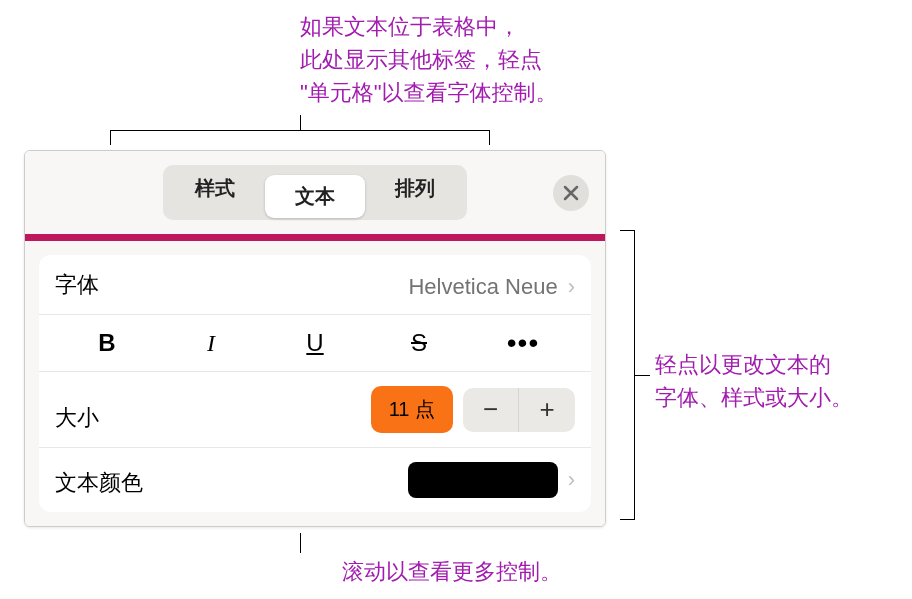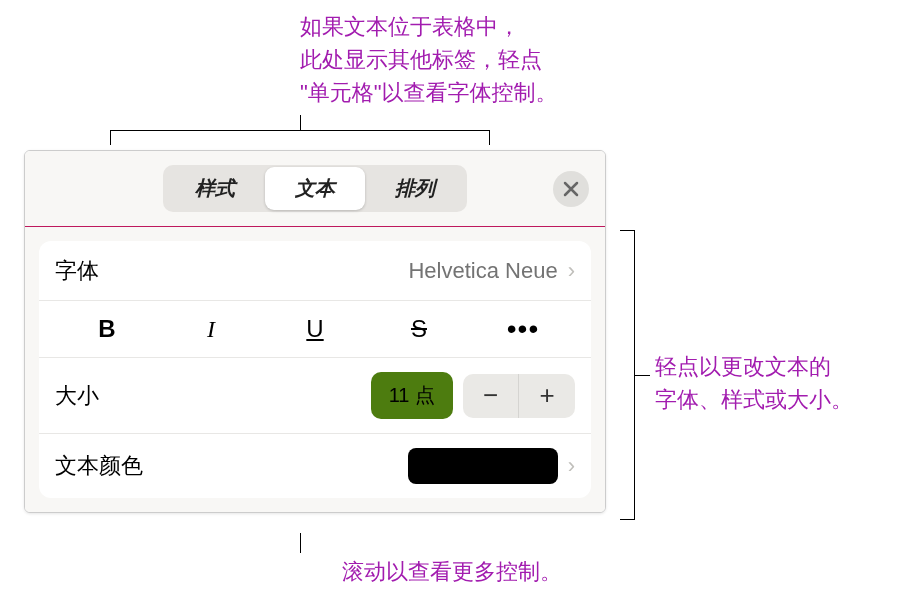--- a/index.html
+++ b/index.html
@@ -22,20 +22,21 @@
     }
     .annotation-top {
       top: 10px;
       left: 300px;
       width: 300px;
     }
     .annotation-right {
       top: 350px;
       left: 655px;
       width: 250px;
+      font-family: Liberation Mono, monospace;
     }
     .annotation-bottom {
       top: 555px;
       left: 310px;
       margin-left: 32px;
     }
     .bracket-top {
       position: absolute;
       top: 130px;
       left: 110px;
@@ -89,41 +90,41 @@
       border-radius: 6px;
       overflow: hidden;
       box-shadow: 0 1px 3px rgba(0,0,0,0.1);
     }
     .panel-header {
       display: flex;
       align-items: center;
       justify-content: center;
       padding: 14px 16px;
       background: #f8f7f5;
-      border-bottom: 1px solid #be185d;
+      border-bottom: 7px solid #be185d;
       position: relative;
-      font-style: italic;
     }
     .segmented {
       display: flex;
       background: #e6e4e1;
       border-radius: 10px;
       padding: 2px;
     }
     .segmented-item {
       padding: 8px 30px;
       font-size: 20px;
       font-weight: 600;
       color: #222;
       cursor: pointer;
       border-radius: 9px;
     }
     .segmented-item.active {
       background: #fff;
       box-shadow: 0 1px 3px rgba(0,0,0,0.2);
+      margin-top: 8px;
     }
     .close-btn {
       position: absolute;
       right: 16px;
       top: 50%;
       transform: translateY(-50%);
       width: 36px;
       height: 36px;
       border-radius: 50%;
       background: #e0dfdc;
@@ -140,21 +141,21 @@
       background: #f8f7f5;
       padding: 14px;
     }
     .card {
       background: #fff;
       border-radius: 12px;
       overflow: hidden;
     }
     .row {
       display: flex;
-      align-items: center;
+      align-items: flex-end;
       justify-content: space-between;
       padding: 14px 16px;
       border-bottom: 1px solid #e8e7e5;
       min-height: 60px;
     }
     .row:last-child {
       border-bottom: none;
     }
     .row-label {
       font-size: 22px;
@@ -192,21 +193,21 @@
     .style-btn.italic { font-style: italic; font-family: Georgia, serif; }
     .style-btn.underline { text-decoration: underline; }
     .style-btn.strike { text-decoration: line-through; }
     .style-btn.more { letter-spacing: 1px; font-size: 28px; line-height: 14px;}
     .size-controls {
       display: flex;
       align-items: center;
       gap: 10px;
     }
     .size-value-pill {
-      background: #4d7c0f;
+      background: #f97316;
       border-radius: 10px;
       padding: 10px 18px;
       font-size: 20px;
       color: #000;
     }
     .stepper {
       display: flex;
       background: #eae9e6;
       border-radius: 10px;
       overflow: hidden;

